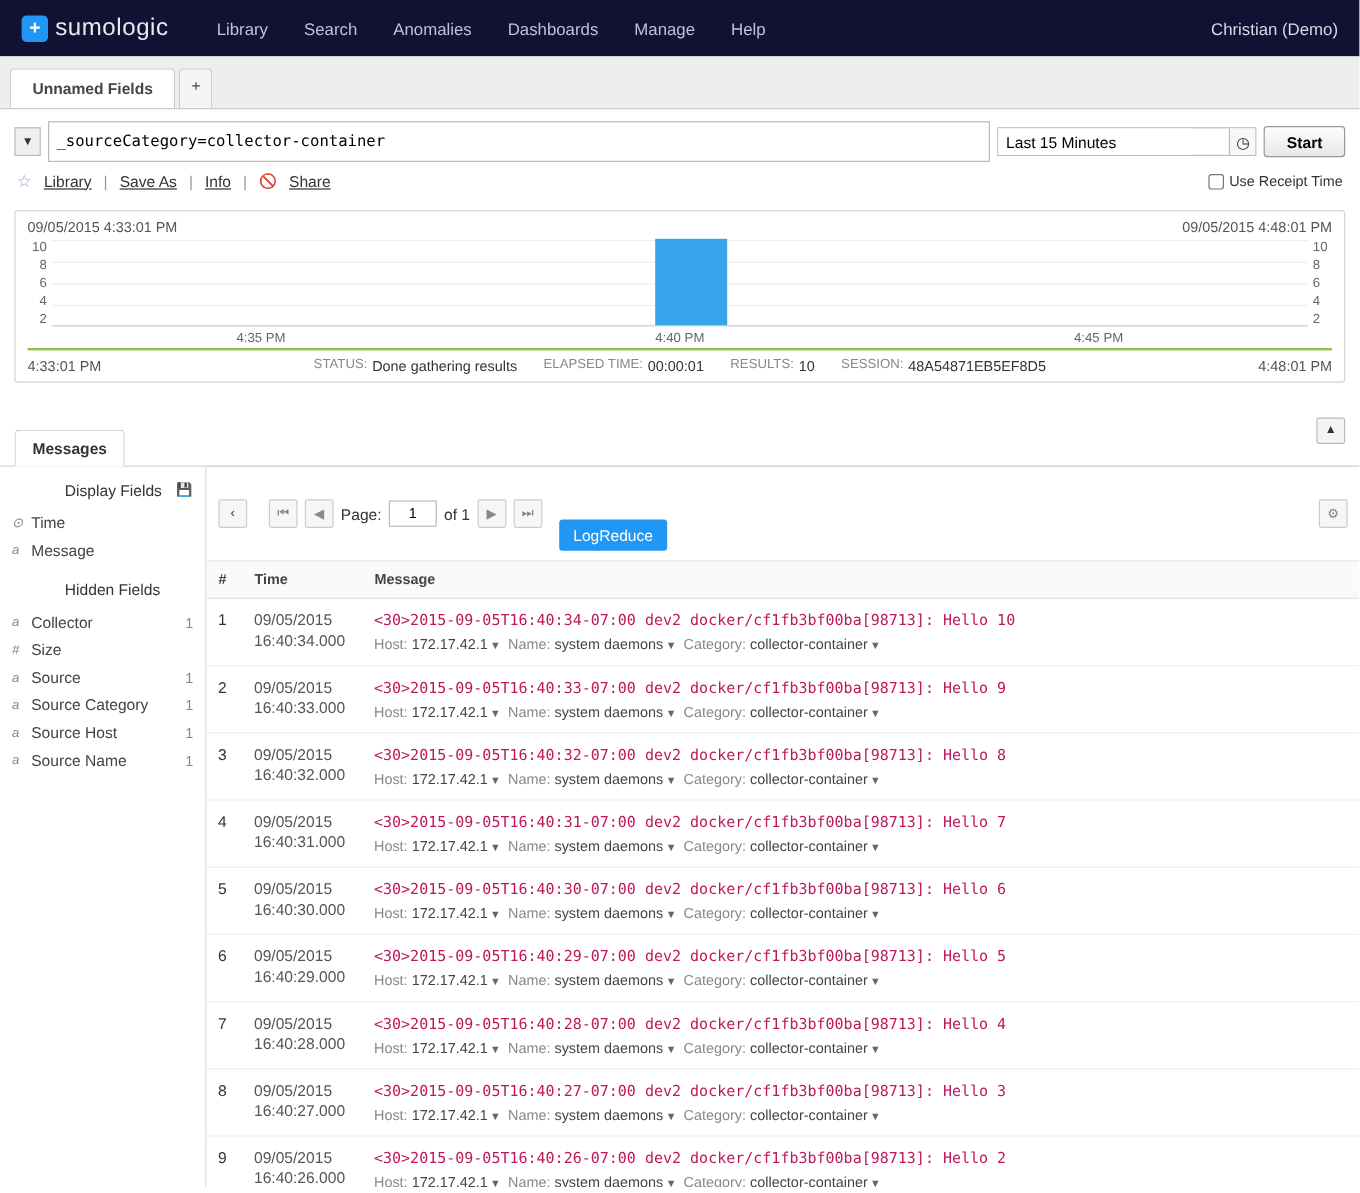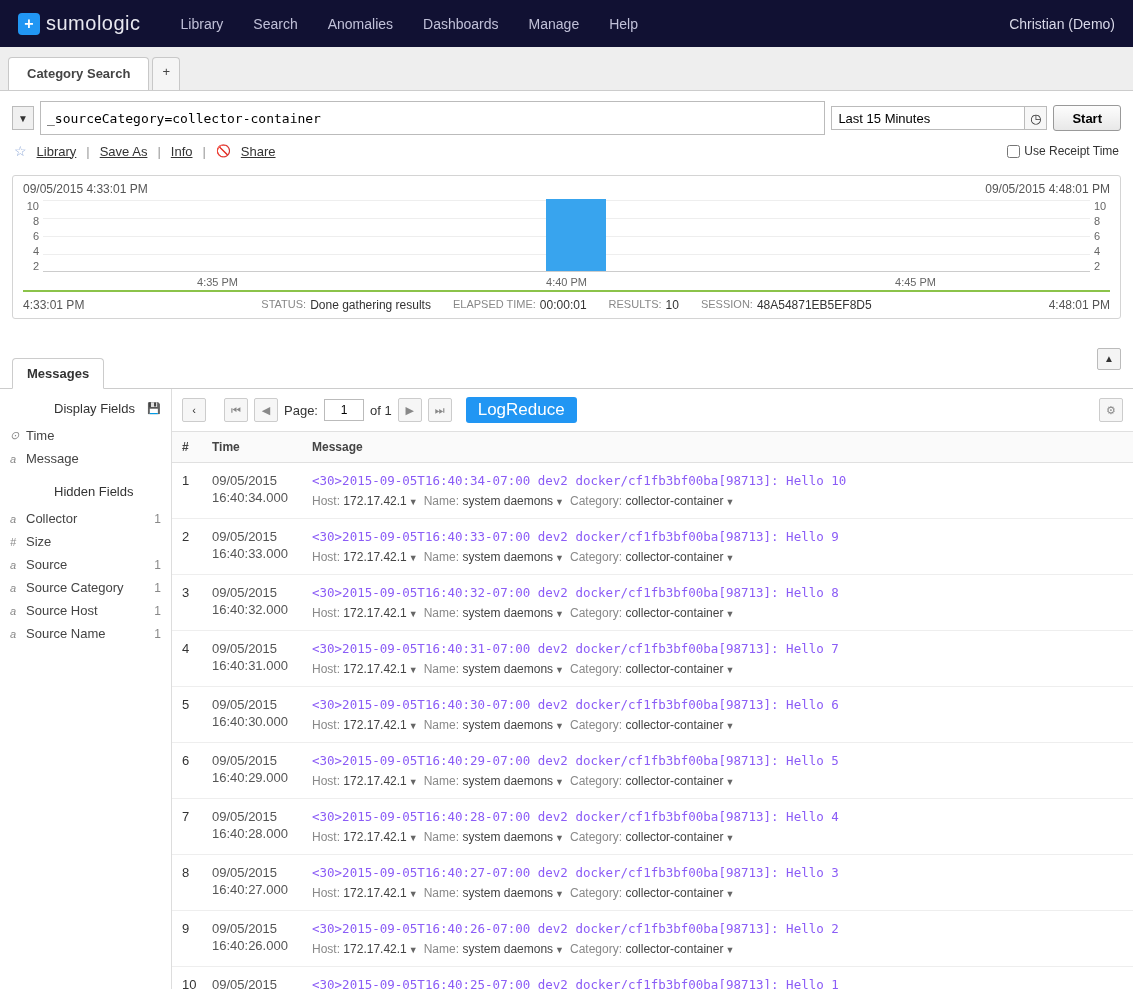--- a/index.html
+++ b/index.html
@@ -68,34 +68,34 @@
   .sidelist { list-style:none; margin-bottom:14px;}
   .sidelist li { display:flex; align-items:center; gap:6px; padding:4px 0; font-size:13px; color:#444;}
   .sidelist li .type { color:#888; width:10px; font-size:11px; font-style:italic;}
   .sidelist li .cnt { margin-left:auto; color:#888; font-size:12px;}
 
   .resultspanel { flex:1; display:flex; flex-direction:column; overflow:hidden;}
   .paginator { display:flex; align-items:center; gap:6px; padding:8px 10px; border-bottom:1px solid #e0e0e0;}
   .pagbtn { width:24px; height:24px; border:1px solid #ccc; background:#f6f6f6; display:flex; align-items:center; justify-content:center; font-size:11px; color:#888; cursor:pointer; border-radius:2px;}
   .pagbtn.on { color:#333; }
   .pageinput { width:40px; height:22px; border:1px solid #bbb; text-align:center; font-size:12px;}
-  .logreduce { background:#2196f3; color:#fff; border:none; height:26px; padding:0 12px; border-radius:3px; font-size:17px; cursor:pointer; margin-left:8px;}
+  .logreduce { background:#2196f3; color:#fff; border:none; height:26px; padding:0 12px; border-radius:3px; font-size:13px; cursor:pointer; margin-left:8px;margin-top:36px;}
   .gear { margin-left:auto;}
 
   .tablehdr { display:flex; padding:8px 10px; border-bottom:1px solid #e0e0e0; font-size:12px; font-weight:bold; color:#444; background:#fafafa;}
   .col-num { width:30px;}
   .col-time { width:100px;}
   .col-msg { flex:1;}
 
   .rows { overflow-y:auto; }
   .row { display:flex; padding:10px 10px; border-bottom:1px solid #eee; font-size:13px;}
   .row .col-time { color:#555; line-height:1.3;}
   .row .col-time .date { display:block;}
   .row .col-time .time { display:block;}
-  .row .col-msg .logline { font-family: Menlo, Consolas, monospace; font-size:12.5px; color:#8b5cf6; margin-bottom:6px;}
+  .row .col-msg .logline { font-family: Menlo, Consolas, monospace; font-size:12.5px; color:#be185d; margin-bottom:6px;}
   .meta { font-size:12px; color:#777; display:flex; gap:6px;}
   .meta .k { color:#888;}
   .meta .v { color:#444;}
   .caret { font-size:9px; color:#666; margin-left:2px;}
 </style>
 </head>
 <body>
 
 <div class="topnav">
   <div class="logo">
@@ -108,21 +108,21 @@
     <span class="item">Anomalies</span>
     <span class="item">Dashboards</span>
     <span class="item">Manage</span>
     <span class="item">Help</span>
   </div>
   <div class="navspacer"></div>
   <div class="user">Christian (Demo)</div>
 </div>
 
 <div class="tabstrip">
-  <div class="tab">Category Search</div>
+  <div class="tab">Unnamed Fields</div>
   <div class="tab add">+</div>
 </div>
 
 <div class="querybar">
   <div class="querydrop">▼</div>
   <input class="queryinput" value="_sourceCategory=collector-container" style="">
   <div class="timerange">
     <input value="Last 15 Minutes" style="">
     <div class="clockbtn">◷</div>
   </div>

